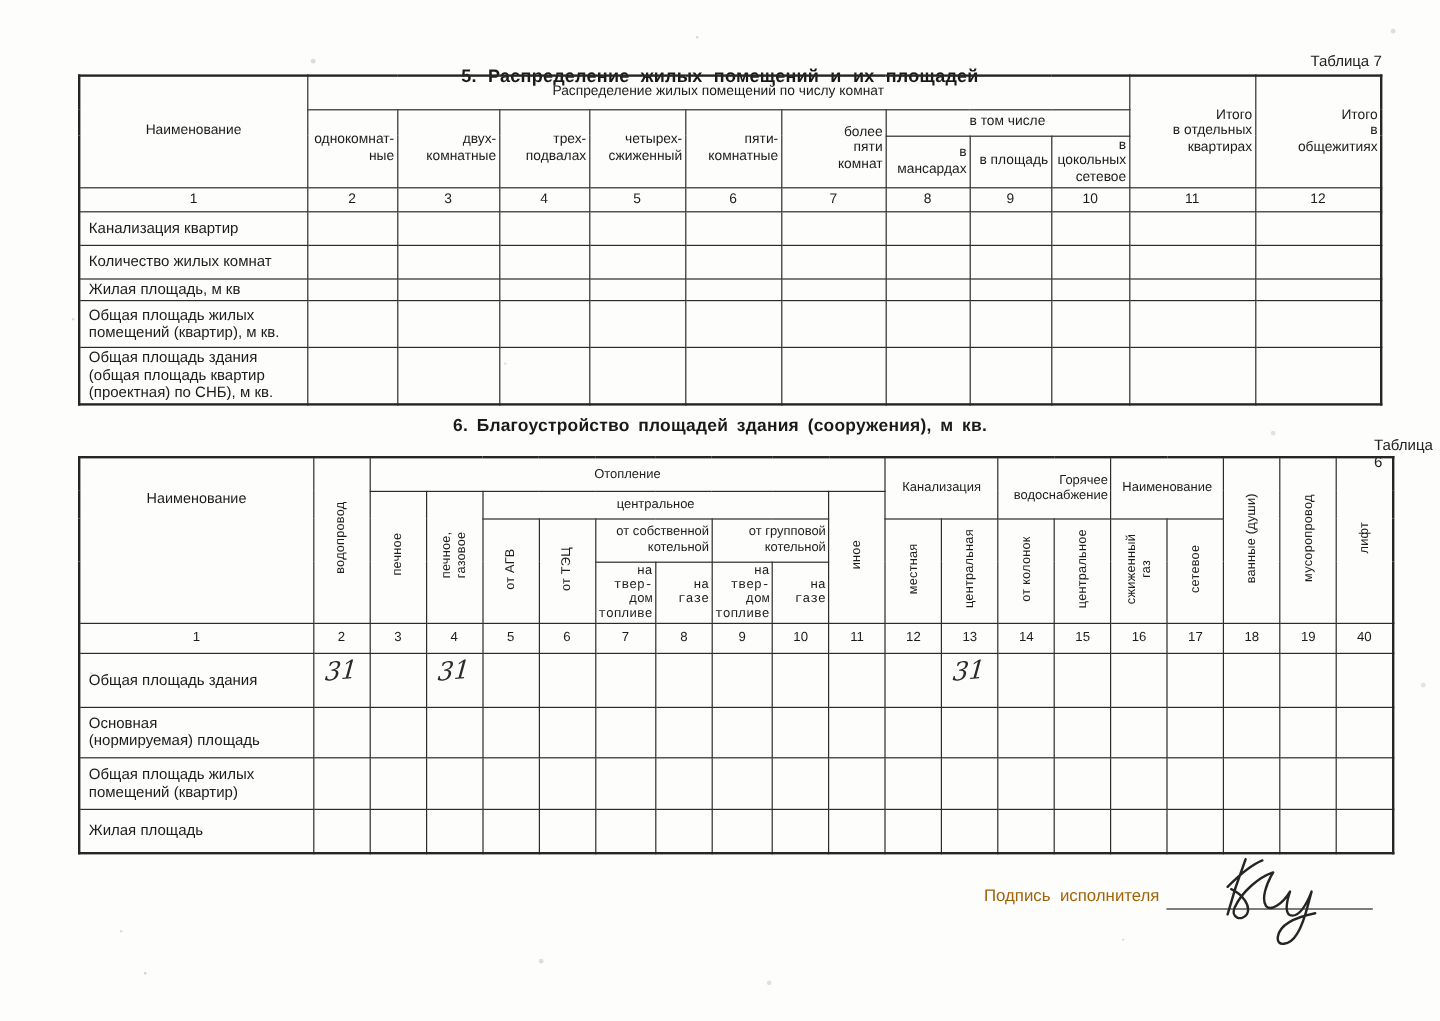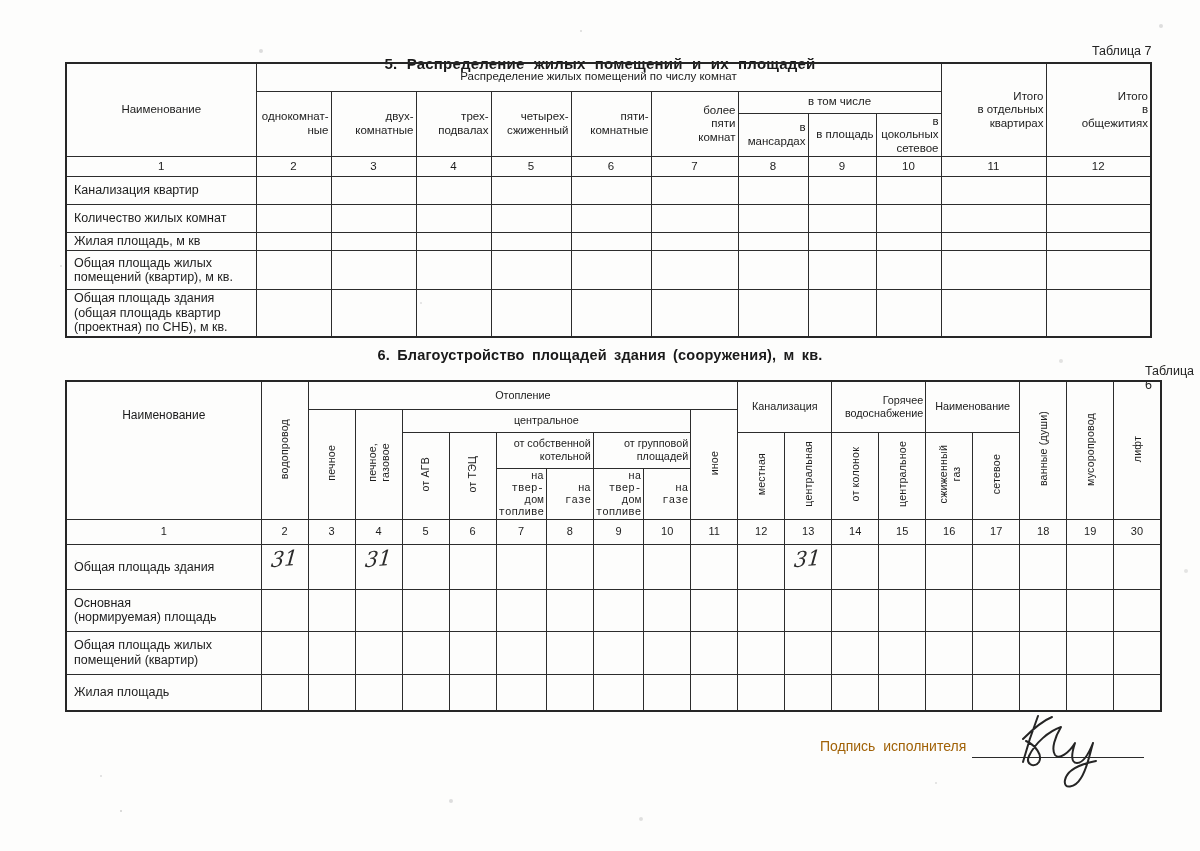--- a/index.html
+++ b/index.html
@@ -233,21 +233,21 @@
 газовое</span></td>
     <td colspan="6">центральное</td>
     <td rowspan="3"><span class="v">иное</span></td>
   </tr>
   <tr style="height:36px">
     <td rowspan="2"><span class="v">от АГВ</span></td>
     <td rowspan="2"><span class="v">от ТЭЦ</span></td>
     <td colspan="2" class="pre">от собственной
 котельной</td>
     <td colspan="2" class="pre">от групповой
-площадей</td>
+котельной</td>
     <td rowspan="2"><span class="v">местная</span></td>
     <td rowspan="2"><span class="v">центральная</span></td>
     <td rowspan="2"><span class="v">от колонок</span></td>
     <td rowspan="2"><span class="v">центральное</span></td>
     <td rowspan="2"><span class="v">сжиженный
 газ</span></td>
     <td rowspan="2"><span class="v">сетевое</span></td>
   </tr>
   <tr style="height:49px">
     <td class="pre small">на твер-
@@ -274,21 +274,21 @@
     <td>10</td>
     <td>11</td>
     <td>12</td>
     <td>13</td>
     <td>14</td>
     <td>15</td>
     <td>16</td>
     <td>17</td>
     <td>18</td>
     <td>19</td>
-    <td>30</td>
+    <td>40</td>
   </tr>
   <tr style="height:45px">
     <td class="rowlabel">Общая площадь здания</td>
     <td class="hwcell"><span class="hw">31</span></td>
     <td></td>
     <td class="hwcell"><span class="hw">31</span></td>
     <td></td>
         <td></td>
         <td></td>
         <td></td>

